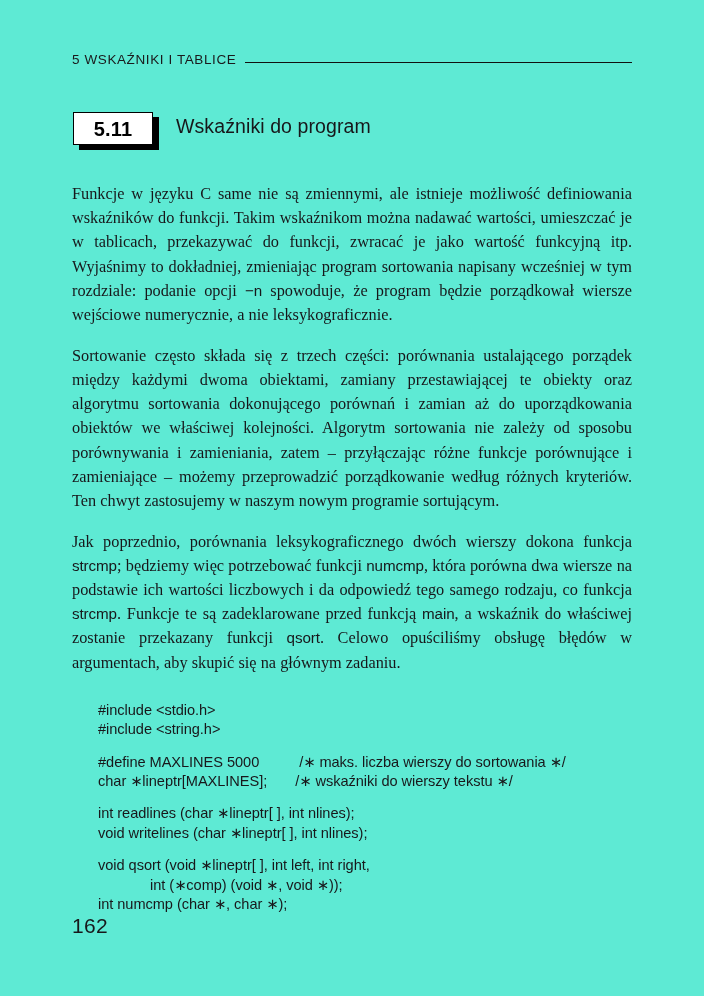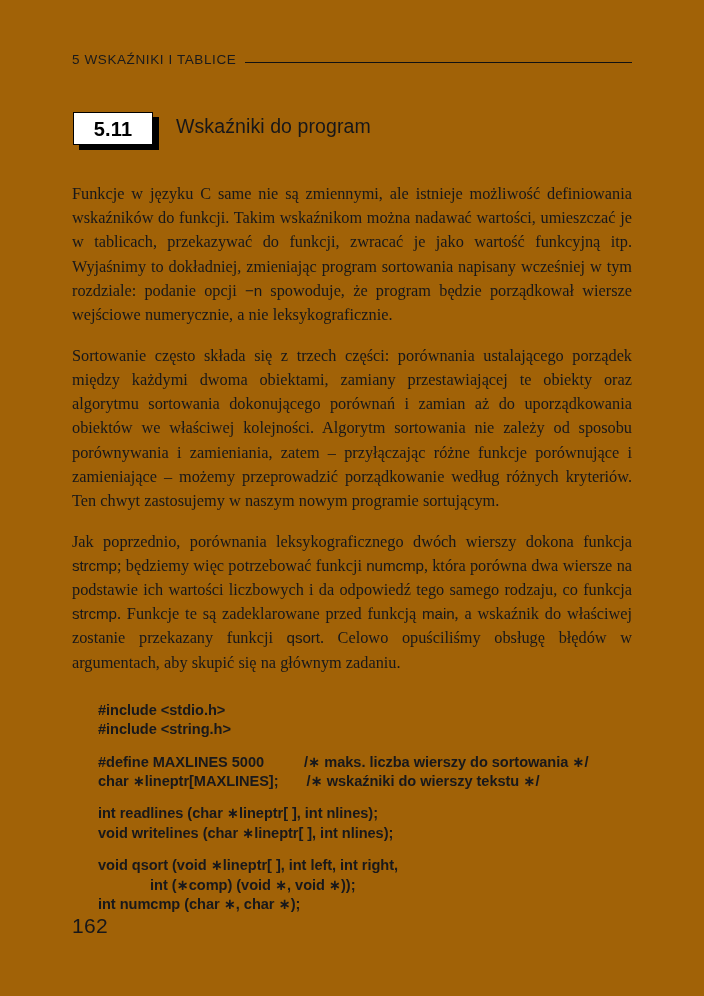--- a/index.html
+++ b/index.html
@@ -14,21 +14,21 @@
     overflow: hidden;
     font-family: "Liberation Serif", "DejaVu Serif", serif;
     color: #17171a;
     -webkit-font-smoothing: antialiased;
   }
 
   
   .page {
     position: absolute;
     inset: 0;
-    background: #a16207;
+    background: #5eead4;
   }
 
   
   .runhead {
     position: absolute;
     left: 72px;
     top: 48px;
     width: 560px;
     height: 22px;
     display: flex;
@@ -129,21 +129,21 @@
   .listing {
     margin: 26px 0 0 0;
     padding-left: 26px;
     font-family: "Liberation Sans", "DejaVu Sans", sans-serif;
     font-size: 14.6px;
     line-height: 19.6px;
     color: #18181b;
     white-space: pre;
     letter-spacing: -0.05px;
   }
-  .listing .line { display: block; min-height: 19.6px; font-weight: bold; }
+  .listing .line { display: block; min-height: 19.6px; }
   .listing .blank { display: block; height: 12.5px; }
 
   
   .folio {
     position: absolute;
     left: 72px;
     top: 914px;
     font-family: "Liberation Sans", "DejaVu Sans", sans-serif;
     font-size: 21px;
     color: #17171a;

